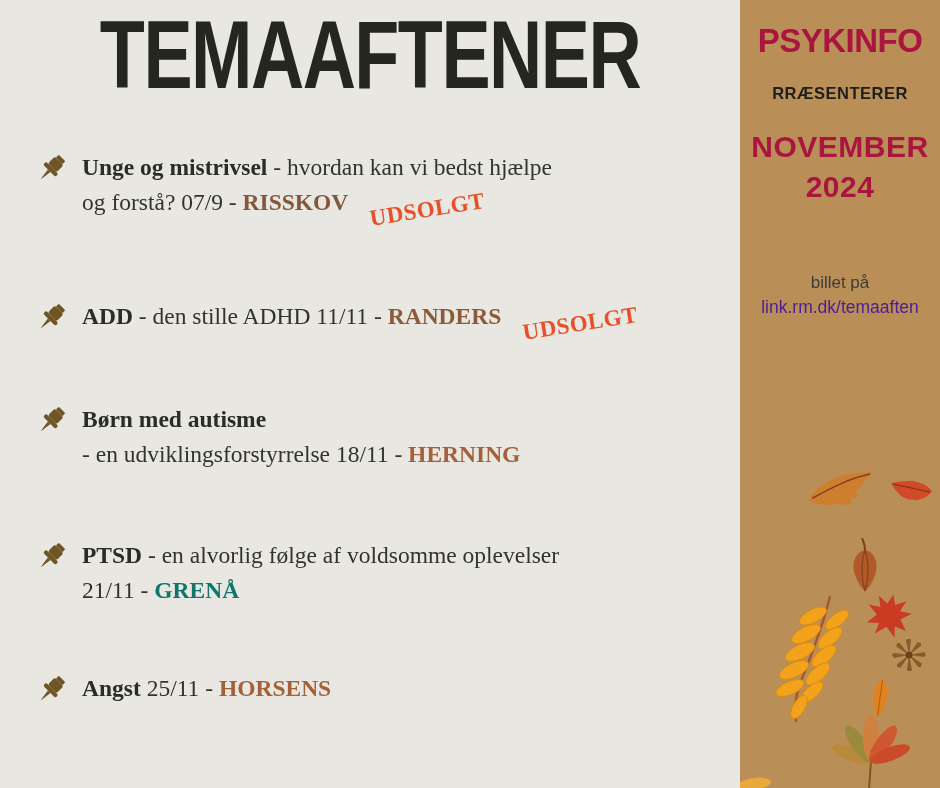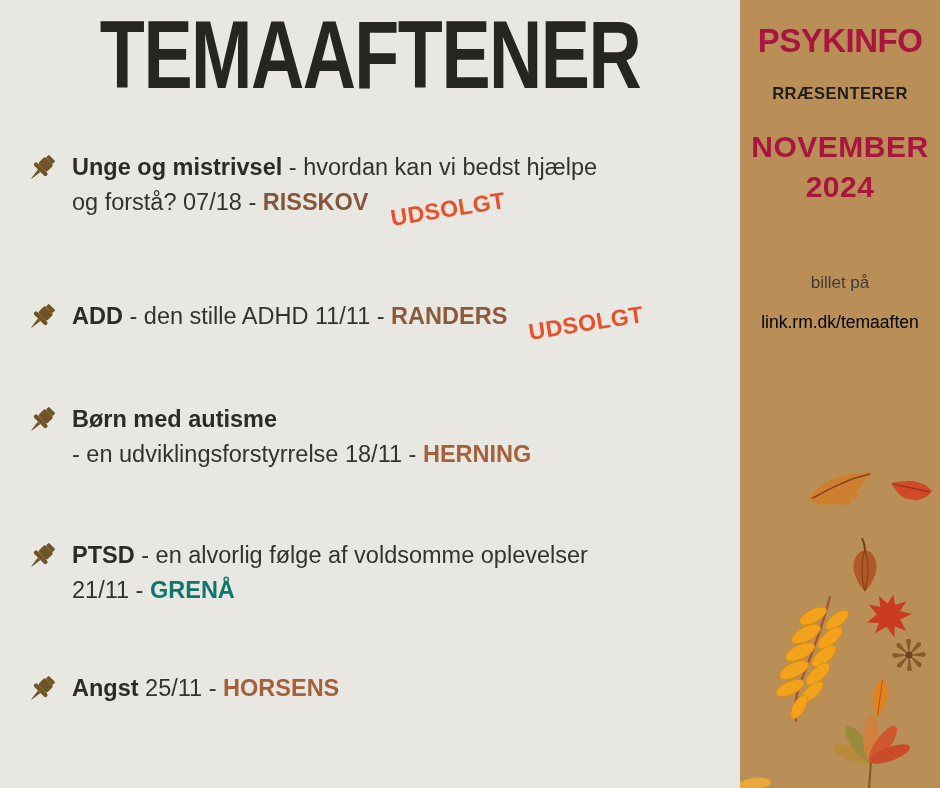--- a/index.html
+++ b/index.html
@@ -13,22 +13,22 @@
   
   .left-panel{position:absolute;left:0;top:0;width:740px;height:788px;background:#e9e7e2;}
   .poster-title{
     position:absolute;top:6px;left:0;width:740px;margin:0;
     text-align:center;font-size:97px;font-weight:bold;line-height:1.0;
     color:#262621;letter-spacing:-2px;
     transform:scaleX(0.76);transform-origin:50% 50%;
     white-space:nowrap;
   }
   .event{
-    position:absolute;left:72px;width:660px;
-    font-size:23.5px;line-height:35px;color:#33332e;
+    position:absolute;left:82px;width:660px;
+    font-size:23.5px;line-height:35px;color:#33332e;font-family:Liberation Serif, serif;
   }
   .event .line{white-space:nowrap;}
   .ev-name{font-weight:bold;color:#2c2c27;}
   .loc{font-weight:bold;}
   .soldout{
     display:inline-block;font-weight:bold;font-size:23px;
     color:#e85029;letter-spacing:0.5px;
     transform:rotate(-9deg) translateY(7px);
     margin-left:20px;
   }
@@ -42,21 +42,21 @@
   
   .sidebar{
     position:absolute;left:740px;top:0;width:200px;height:788px;
     background:#b98f57;overflow:hidden;text-align:center;color:#1e1e1c;
   }
   .brand{margin-top:20px;font-size:33px;font-weight:bold;line-height:41px;
     color:#a9153f;letter-spacing:-0.5px;}
   .presents{margin-top:23px;font-size:16.5px;font-weight:bold;letter-spacing:0.5px;color:#1e1e1c;}
   .month{margin-top:24px;font-size:30px;font-weight:bold;line-height:40px;color:#a9153f;letter-spacing:0.5px;}
   .cta{margin-top:62px;font-size:17px;line-height:27px;color:#3c3c37;}
-  .booking-link{margin-top:16px;font-size:17.5px;color:#000000;}
+  .booking-link{margin-top:1px;font-size:17.5px;color:#4c1d95;}
 
   .leaves{position:absolute;left:0;top:0;width:200px;height:788px;pointer-events:none;}
   .leaf{position:absolute;}
   .lf-oak{left:68px;top:464px;transform:rotate(8deg);}
   .lf-red{left:150px;top:477px;transform:rotate(-6deg);}
   .lf-phys{left:110px;top:538px;}
   .lf-maple{left:124px;top:592px;transform:rotate(12deg);}
   .lf-rowan{left:26px;top:594px;}
   .lf-anise{left:150px;top:639px;}
   .lf-small{left:128px;top:676px;transform:rotate(8deg);}
@@ -76,21 +76,21 @@
         <svg viewBox="0 0 34 34" width="35" height="35">
           <g transform="rotate(45 17 17)" fill="#6f5526">
             <rect x="12.5" y="2.5" width="9" height="4" rx="1"></rect>
             <rect x="11" y="6.5" width="12" height="9.5" rx="2"></rect>
             <rect x="8.5" y="16" width="17" height="4.2" rx="2"></rect>
             <path d="M15.3 20.2 h3.4 l-1.2 9 l-0.5 2.6 l-0.5 -2.6 z"></path>
           </g>
         </svg>
       </span>
       <div class="line"><span class="ev-name">Unge og mistrivsel</span><span> - hvordan kan vi bedst hjælpe</span></div>
-      <div class="line"><span>og forstå? 07/18 - </span><span class="loc" style="color: rgb(132, 87, 59);">RISSKOV</span><span class="soldout">UDSOLGT</span></div>
+      <div class="line"><span>og forstå? 07/9 - </span><span class="loc" style="color: rgb(132, 87, 59);">RISSKOV</span><span class="soldout">UDSOLGT</span></div>
     </div>
 
     <div class="event e2">
       <span class="pin">
         <svg viewBox="0 0 34 34" width="35" height="35">
           <g transform="rotate(45 17 17)" fill="#6f5526">
             <rect x="12.5" y="2.5" width="9" height="4" rx="1"></rect>
             <rect x="11" y="6.5" width="12" height="9.5" rx="2"></rect>
             <rect x="8.5" y="16" width="17" height="4.2" rx="2"></rect>
             <path d="M15.3 20.2 h3.4 l-1.2 9 l-0.5 2.6 l-0.5 -2.6 z"></path>

